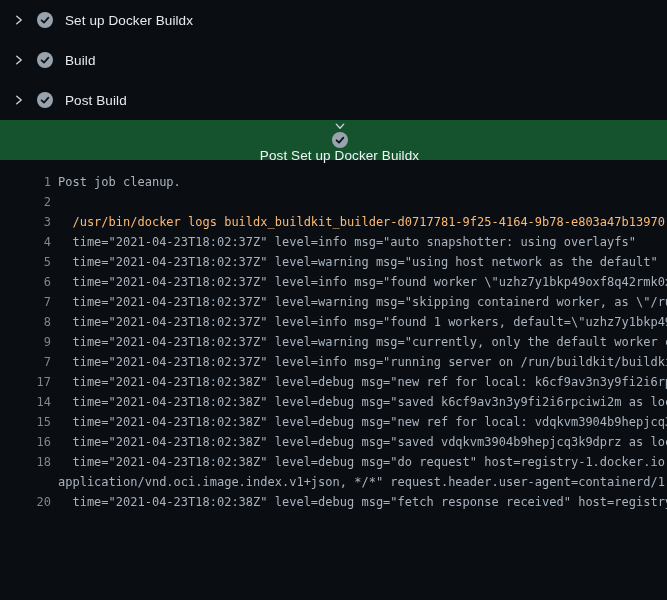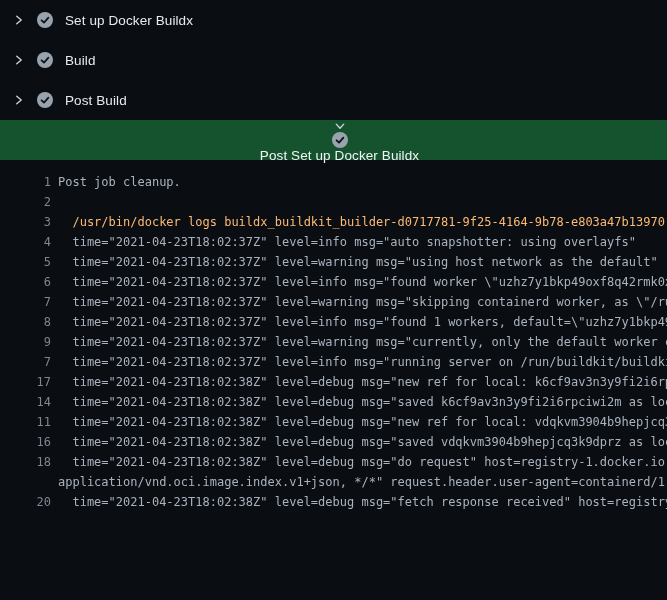--- a/index.html
+++ b/index.html
@@ -160,21 +160,21 @@
   </div>
       <div class="log-row normal">
     <span class="ln">17</span>
     <span class="lt"><span class="txt">  time="2021-04-23T18:02:38Z" level=debug msg="new ref for local: k6cf9av3n3y9fi2i6rpc</span></span>
   </div>
       <div class="log-row normal">
     <span class="ln">14</span>
     <span class="lt"><span class="txt">  time="2021-04-23T18:02:38Z" level=debug msg="saved k6cf9av3n3y9fi2i6rpciwi2m as loca</span></span>
   </div>
       <div class="log-row normal">
-    <span class="ln">11</span>
+    <span class="ln">15</span>
     <span class="lt"><span class="txt">  time="2021-04-23T18:02:38Z" level=debug msg="new ref for local: vdqkvm3904b9hepjcq3k</span></span>
   </div>
       <div class="log-row normal">
     <span class="ln">16</span>
     <span class="lt"><span class="txt">  time="2021-04-23T18:02:38Z" level=debug msg="saved vdqkvm3904b9hepjcq3k9dprz as loca</span></span>
   </div>
       <div class="log-row normal">
     <span class="ln">18</span>
     <span class="lt"><span class="txt">  time="2021-04-23T18:02:38Z" level=debug msg="do request" host=registry-1.docker.io r</span></span>
   </div>

